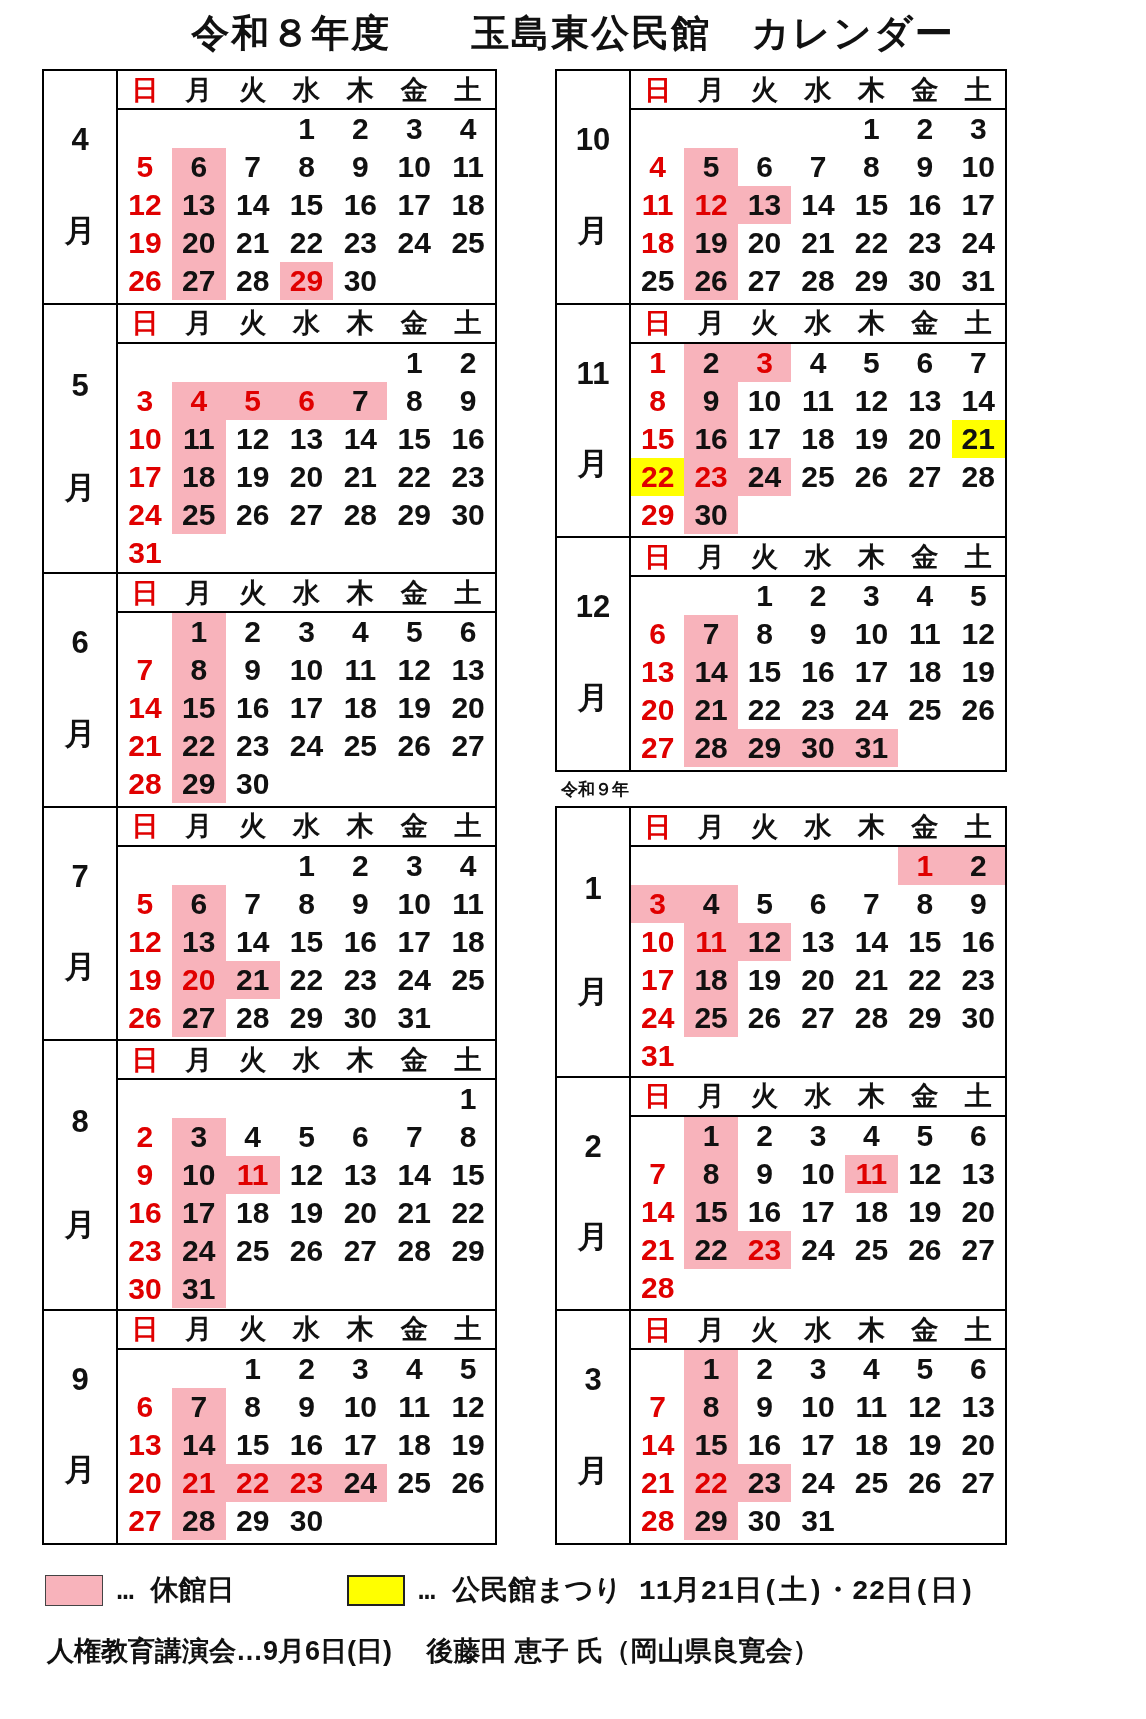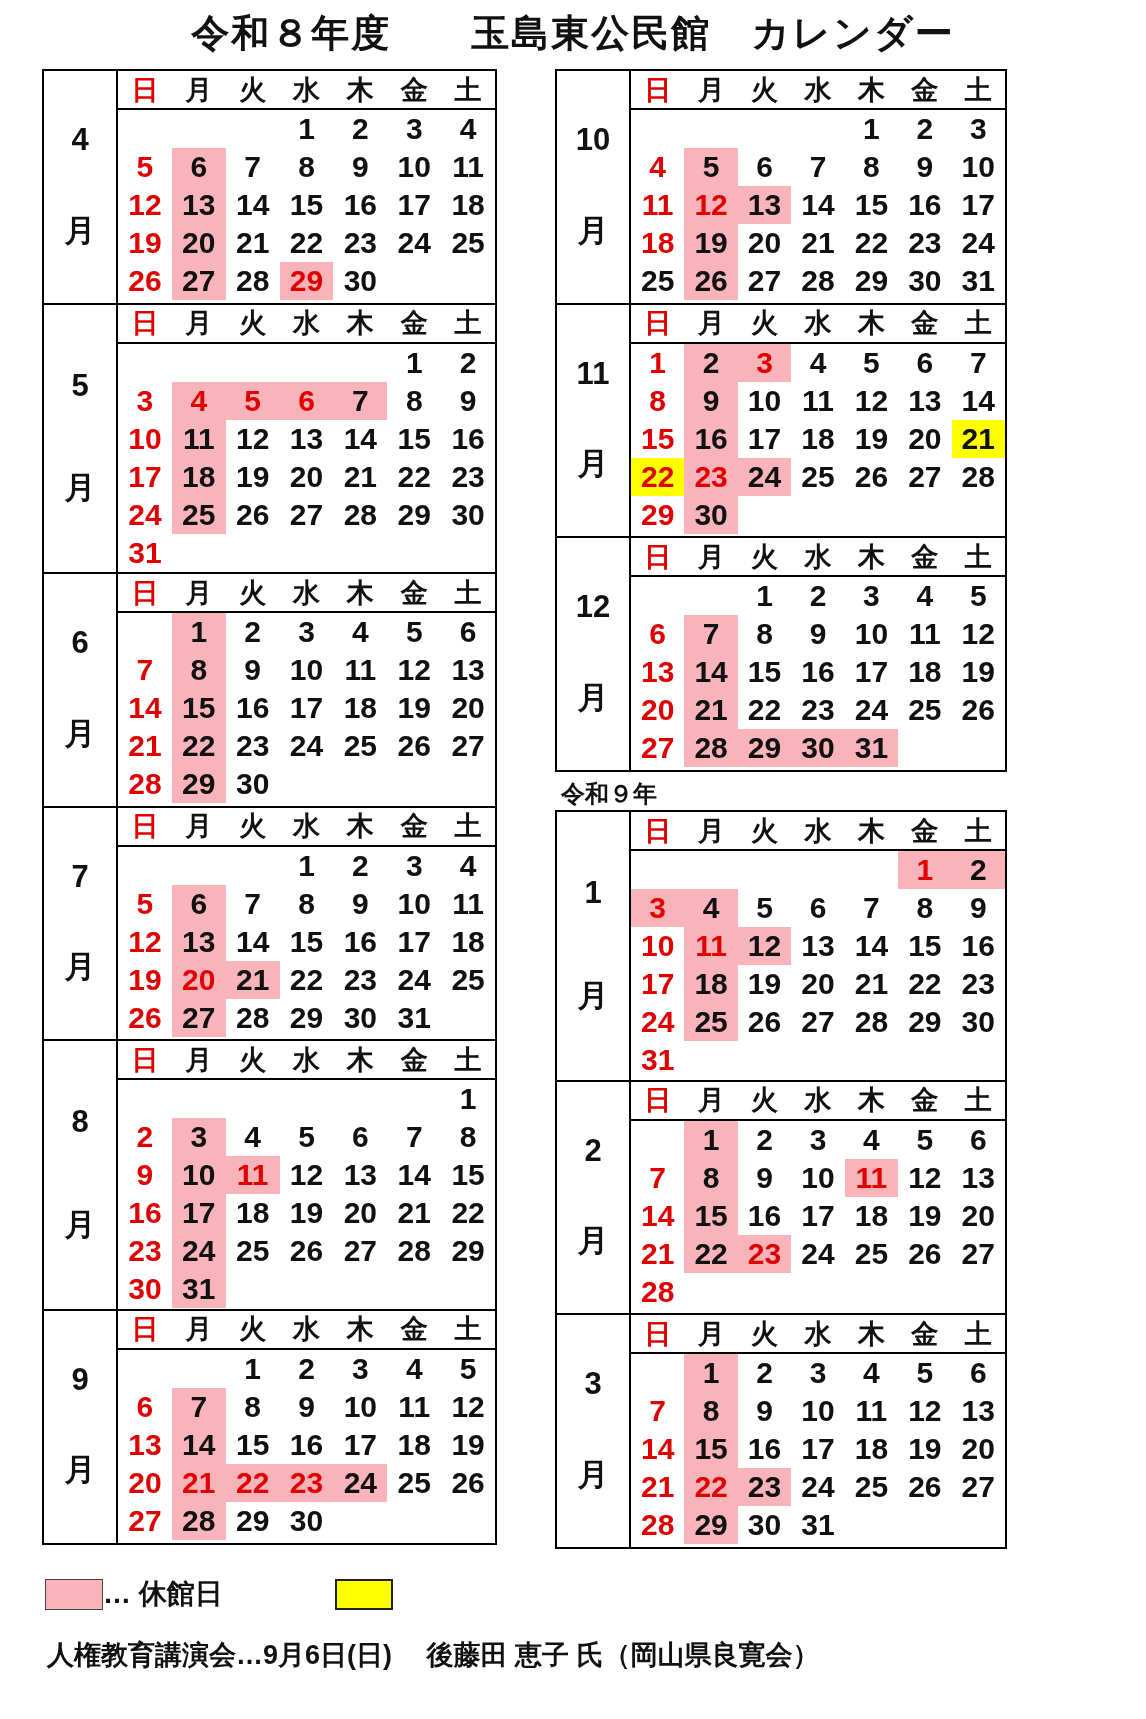--- a/index.html
+++ b/index.html
@@ -28,30 +28,30 @@
   }
   .mdays{flex:1;display:flex;flex-direction:column;}
   .wdrow{display:flex;height:37px;flex:0 0 37px;border-bottom:2.5px solid #000;align-items:center;}
   .wd{flex:1;text-align:center;font-size:27px;}
   .week{display:flex;height:38px;flex:0 0 38px;}
   .day{flex:1;text-align:center;font-size:30px;line-height:38px;}
   .red{color:#e00000;}
   .pink{background:#f8b3bb;}
   .yellow{background:#ffff00;}
   .era{
-    height:38px;flex:0 0 34px;font-size:24px;
+    height:38px;flex:0 0 34px;font-size:17px;
     padding:6px 0 0 6px;box-sizing:border-box;
   }
   .legend{
     margin:26px 0 0 45px;display:flex;align-items:center;font-size:28px;
   }
   .swatch{display:inline-block;width:58px;height:31px;box-sizing:border-box;}
   .swatch.pinksw{background:#f8b3bb;border:1.5px solid #444;}
   .swatch.yellowsw{background:#ffff00;border:2px solid #222;margin-left:112px;}
-  .legend .lbl{}
+  .legend .lbl{margin-left:14px;font-family:Liberation Mono, monospace;}
   .note{margin:24px 12px 0 47px;font-size:27px;}
 </style>
 </head>
 <body>
 
 <h1 class="title">令和８年度　　玉島東公民館　カレンダー</h1>
 
 <div class="calgrid">
   <div class="col left" id="col-left">
       <div class="month">
@@ -828,15 +828,16 @@
           </div>
         </div>
       </div>
     </div>
 </div>
 
 <div class="legend">
   <span class="swatch pinksw"></span>
   <span class="lbl">…  休館日</span>
   <span class="swatch yellowsw"></span>
+  <span class="lbl">…  公民館まつり 11月21日(土)・22日(日)</span>
 </div>
 
 <div class="note">人権教育講演会…9月6日(日)　 後藤田 恵子 氏（岡山県良寛会）</div>
 
 </body></html>

